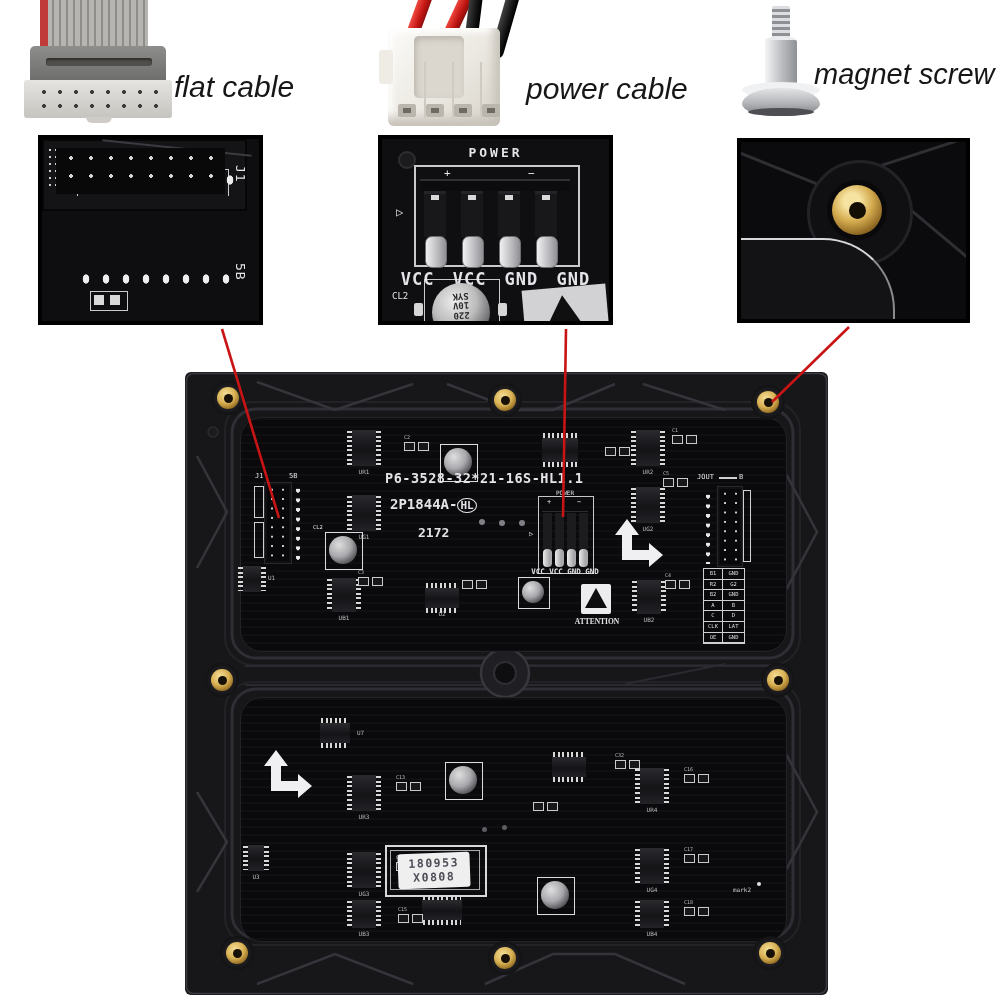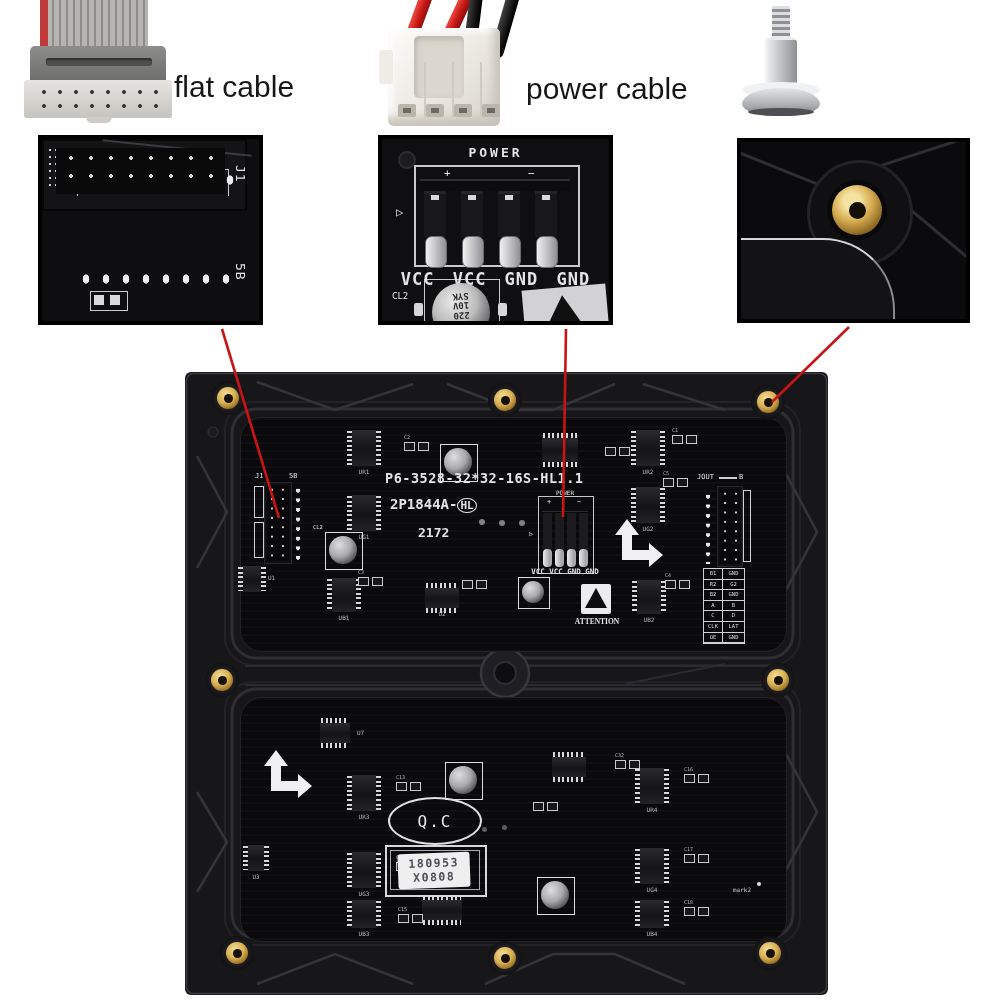--- a/index.html
+++ b/index.html
@@ -1,19 +1,19 @@
 <!DOCTYPE html>
 <html><head>
 <meta charset="utf-8">
 <style>
   html,body{margin:0;padding:0;background:#fff;}
   #stage{position:relative;width:1000px;height:1000px;background:#ffffff;overflow:hidden;
          font-family:"Liberation Sans",sans-serif;}
   .abs{position:absolute;}
-  .lbl{position:absolute;color:#161616;font-size:30px;font-family:"Liberation Sans",sans-serif;}
+  .lbl{position:absolute;color:#161616;font-size:30px;font-family:"Liberation Sans",sans-serif;font-style:italic;}
 
   
   .ribbon{left:40px;top:0;width:108px;height:52px;
     background:repeating-linear-gradient(to right,#b7b5b2 0 5px,#8f8d8a 5px 7px);}
   .ribbon-red{left:40px;top:0;width:8px;height:52px;background:#c03a3a;}
   .idc-top{left:30px;top:46px;width:136px;height:34px;border-radius:5px 5px 0 0;
     background:linear-gradient(#8d8d8b,#6e6e6c);}
   .idc-slot{left:46px;top:58px;width:106px;height:8px;background:#504f4b;border-radius:3px;
     box-shadow:inset 0 2px 2px #2f2f2d;}
   .idc-body{left:24px;top:80px;width:148px;height:38px;border-radius:3px;
@@ -163,20 +163,21 @@
   <div class="lbl" style="left:526px;top:72px;">power cable</div>
 
   <div>
     <div class="abs screw-stud"></div>
     <div class="abs screw-bodytop"></div>
     <div class="abs screw-body"></div>
     <div class="abs screw-basetop"></div>
     <div class="abs screw-base"></div>
     <div class="abs screw-rim"></div>
   </div>
+  <div class="lbl" style="left:814px;top:58px;font-size:29px;">magnet screw</div>
 
   <div class="inset" style="left:38px;top:135px;width:225px;height:190px;">
     <div class="rib" style="left:60px;top:8px;width:150px;transform:rotate(6deg);background:#3a3a40;height:2px;"></div>
     <div class="tinygrid" style="left:5px;top:8px;width:12px;height:44px;"></div>
     <div class="silkbox" style="left:35px;top:30px;width:150px;height:26px;border-bottom:none;"></div>
     <div class="padrow" style="left:38px;top:32px;width:160px;"></div>
     <div class="silk rot90" style="left:206px;top:26px;font-size:13px;letter-spacing:1px;">J1</div>
     <div class="conn-big">
       <div class="conn-big-in"></div>
       <div class="dots2x8" style="left:24px;top:14px;width:158px;height:36px;"></div>
@@ -334,21 +335,21 @@
     <div class="rc" style="left:480px;top:206px;">
       <span class="rc-label">C4</span>
       </div>
     <div class="rc" style="left:420px;top:73px;"></div>
     <div class="rc" style="left:277px;top:206px;"></div>
 
     <div class="dotmark" style="left:294px;top:147px;width:6px;height:6px;"></div>
     <div class="dotmark" style="left:314px;top:148px;width:6px;height:6px;"></div>
     <div class="dotmark" style="left:334px;top:148px;width:6px;height:6px;"></div>
 
-    <div class="silk" style="left:200px;top:98px;font-size:13.5px;font-weight:bold;letter-spacing:.5px;">P6-3528-32*32-16S-HL1.1</div>
+    <div class="silk" style="left:200px;top:98px;font-size:13.5px;font-weight:bold;letter-spacing:.5px;">P6-3528-32*21-16S-HL1.1</div>
     <div class="silk" style="left:205px;top:124px;font-size:14px;font-weight:bold;"><span>2P1844A-</span><span class="hl-badge">HL</span></div>
     <div class="silk" style="left:233px;top:153px;font-size:13px;font-weight:bold;">2172</div>
 
     <div class="silk" style="left:353px;top:117px;width:54px;text-align:center;font-size:6px;">POWER</div>
     <div class="silkbox" style="left:353px;top:124px;width:54px;height:76px;border-width:1.5px;"></div>
     <div class="silk" style="left:362px;top:126px;font-size:7px;">+</div>
     <div class="silk" style="left:392px;top:126px;font-size:7px;">−</div>
     <div class="abs" style="left:357px;top:134px;width:46px;height:5px;background:#0c0c0e;box-shadow:0 1px 0 #2c2c30;"></div>
     <div class="abs" style="left:358px;top:141px;width:9px;height:36px;background:#1c1c1f;"></div>
     <div class="abs" style="left:370px;top:141px;width:9px;height:36px;background:#1c1c1f;"></div>
@@ -446,23 +447,20 @@
       <span class="rc-label">C17</span>
       </div>
     <div class="rc" style="left:499px;top:533px;">
       <span class="rc-label">C18</span>
       </div>
     <div class="rc" style="left:430px;top:386px;">
       <span class="rc-label">C32</span>
       </div>
     <div class="rc" style="left:348px;top:428px;"></div>
 
-    <div class="qc-oval" style="left:203px;top:425px;width:90px;height:44px;">
-      <span>Q.C</span>
-      </div>
     <div class="dotmark" style="left:297px;top:455px;width:5px;height:5px;background:#5c5c62;"></div>
     <div class="dotmark" style="left:317px;top:453px;width:5px;height:5px;background:#5c5c62;"></div>
     <div class="ser-outer" style="left:200px;top:473px;width:98px;height:48px;"></div>
     <div class="ser-inner" style="left:205px;top:478px;width:88px;height:38px;"></div>
     <div class="sticker" style="left:213px;top:481px;width:72px;height:32px;">
       <div>180953</div>
       <div>X0808</div>
     </div>
 
     <div class="silk" style="left:548px;top:514px;font-size:6px;color:#c9c9ce;">mark2</div>

